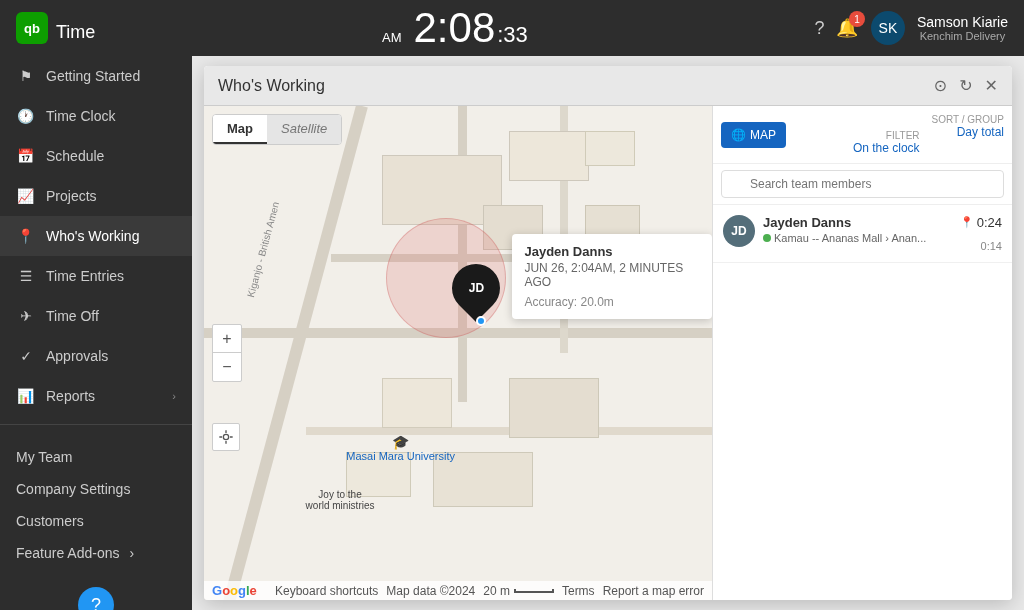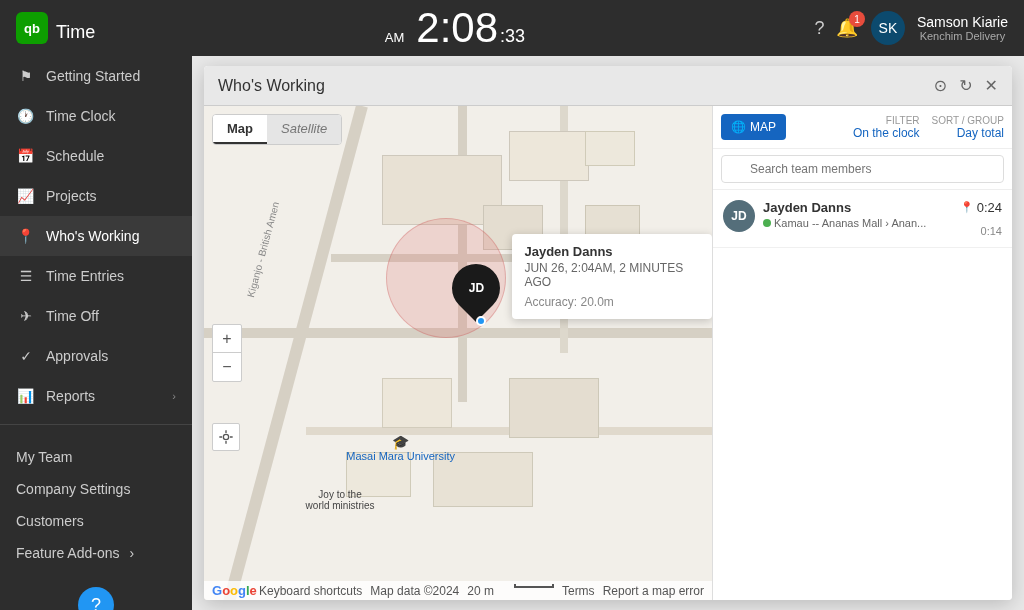--- a/index.html
+++ b/index.html
@@ -6,21 +6,21 @@
     body { font-family: -apple-system, BlinkMacSystemFont, 'Segoe UI', sans-serif; display: flex; flex-direction: column; height: 610px; width: 1024px; overflow: hidden; background: #f0f0f0; }
 
     
     .header { background: #2d2d2d; color: white; height: 56px; display: flex; align-items: center; justify-content: space-between; padding: 0 16px; flex-shrink: 0; }
     .header-left { display: flex; align-items: center; gap: 8px; }
     .qb-logo { width: 32px; height: 32px; background: #0d9e00; border-radius: 6px; display: flex; align-items: center; justify-content: center; color: white; font-weight: bold; font-size: 13px; }
     .header-app-name { color: white; font-size: 18px; font-weight: 400; margin-top: 8px; }
     .header-center { display: flex; align-items: baseline; gap: 2px; }
     .header-time-ampm { font-size: 13px; color: white; margin-right: 10px; }
     .header-time-main { font-size: 42px; font-weight: 300; color: white; line-height: 1; }
-    .header-time-sec { font-size: 18px; color: white; font-weight: 300; }
+    .header-time-sec { font-size: 22px; color: white; font-weight: 300; }
     .header-right { display: flex; align-items: center; gap: 12px; }
     .header-icon-btn { color: #ccc; cursor: pointer; font-size: 18px; position: relative; }
     .notif-badge { position: absolute; top: -6px; right: -6px; background: #e74c3c; border-radius: 50%; width: 16px; height: 16px; font-size: 10px; display: flex; align-items: center; justify-content: center; color: white; }
     .user-avatar { width: 34px; height: 34px; border-radius: 50%; background: #0c4a6e; display: flex; align-items: center; justify-content: center; color: white; font-size: 14px; cursor: pointer; overflow: hidden; }
     .user-info { text-align: center; }
     .user-name { color: white; font-size: 14px; font-weight: 500; }
     .user-company { color: #aaa; font-size: 11px; }
 
     
     .main-layout { display: flex; flex: 1; overflow: hidden; }
@@ -79,29 +79,29 @@
 
     
     .map-footer { position: absolute; bottom: 0; left: 0; right: 0; background: rgba(255,255,255,0.8); padding: 2px 8px; display: flex; justify-content: space-between; align-items: center; font-size: 10px; color: #555; z-index: 15; }
     .google-logo { font-size: 13px; font-weight: 700; }
     .google-logo span:nth-child(1) { color: #4285F4; }
     .google-logo span:nth-child(2) { color: #EA4335; }
     .google-logo span:nth-child(3) { color: #FBBC05; }
     .google-logo span:nth-child(4) { color: #4285F4; }
     .google-logo span:nth-child(5) { color: #34A853; }
     .google-logo span:nth-child(6) { color: #EA4335; }
-    .map-scale { display: flex; align-items: flex-start; gap: 20px; }
+    .map-scale { display: flex; align-items: center; gap: 4px; }
     .scale-bar { width: 40px; height: 4px; border: 2px solid #555; border-top: none; }
 
     
     .right-panel { width: 300px; border-left: 1px solid #ddd; display: flex; flex-direction: column; flex-shrink: 0; background: white; }
     .rp-toolbar { padding: 8px; border-bottom: 1px solid #eee; display: flex; align-items: center; gap: 6px; }
     .rp-map-btn { background: #1565c0; color: white; border: none; border-radius: 4px; padding: 6px 10px; font-size: 12px; cursor: pointer; display: flex; align-items: center; gap: 4px; }
     .rp-filter-section { margin-left: auto; text-align: right; }
-    .rp-filter-label { font-size: 10px; color: #999; }
+    .rp-filter-label { font-size: 10px; color: #999; margin-top: 16px; }
     .rp-filter-value { font-size: 12px; color: #1565c0; cursor: pointer; font-weight: 500; }
     .rp-sort-section { text-align: right; }
     .rp-sort-label { font-size: 10px; color: #999; }
     .rp-sort-value { font-size: 12px; color: #1565c0; cursor: pointer; font-weight: 500; }
     .rp-search { padding: 6px 8px; border-bottom: 1px solid #eee; }
     .rp-search-input { width: 100%; padding: 6px 8px 6px 28px; border: 1px solid #ddd; border-radius: 4px; font-size: 12px; background: white; position: relative; }
     .rp-search-wrap { position: relative; }
     .rp-search-icon { position: absolute; left: 8px; top: 50%; transform: translateY(-50%); color: #aaa; font-size: 13px; }
     .rp-employee-list { flex: 1; overflow-y: auto; }
     .emp-row { display: flex; align-items: flex-start; padding: 10px 10px; border-bottom: 1px solid #f0f0f0; cursor: pointer; }

